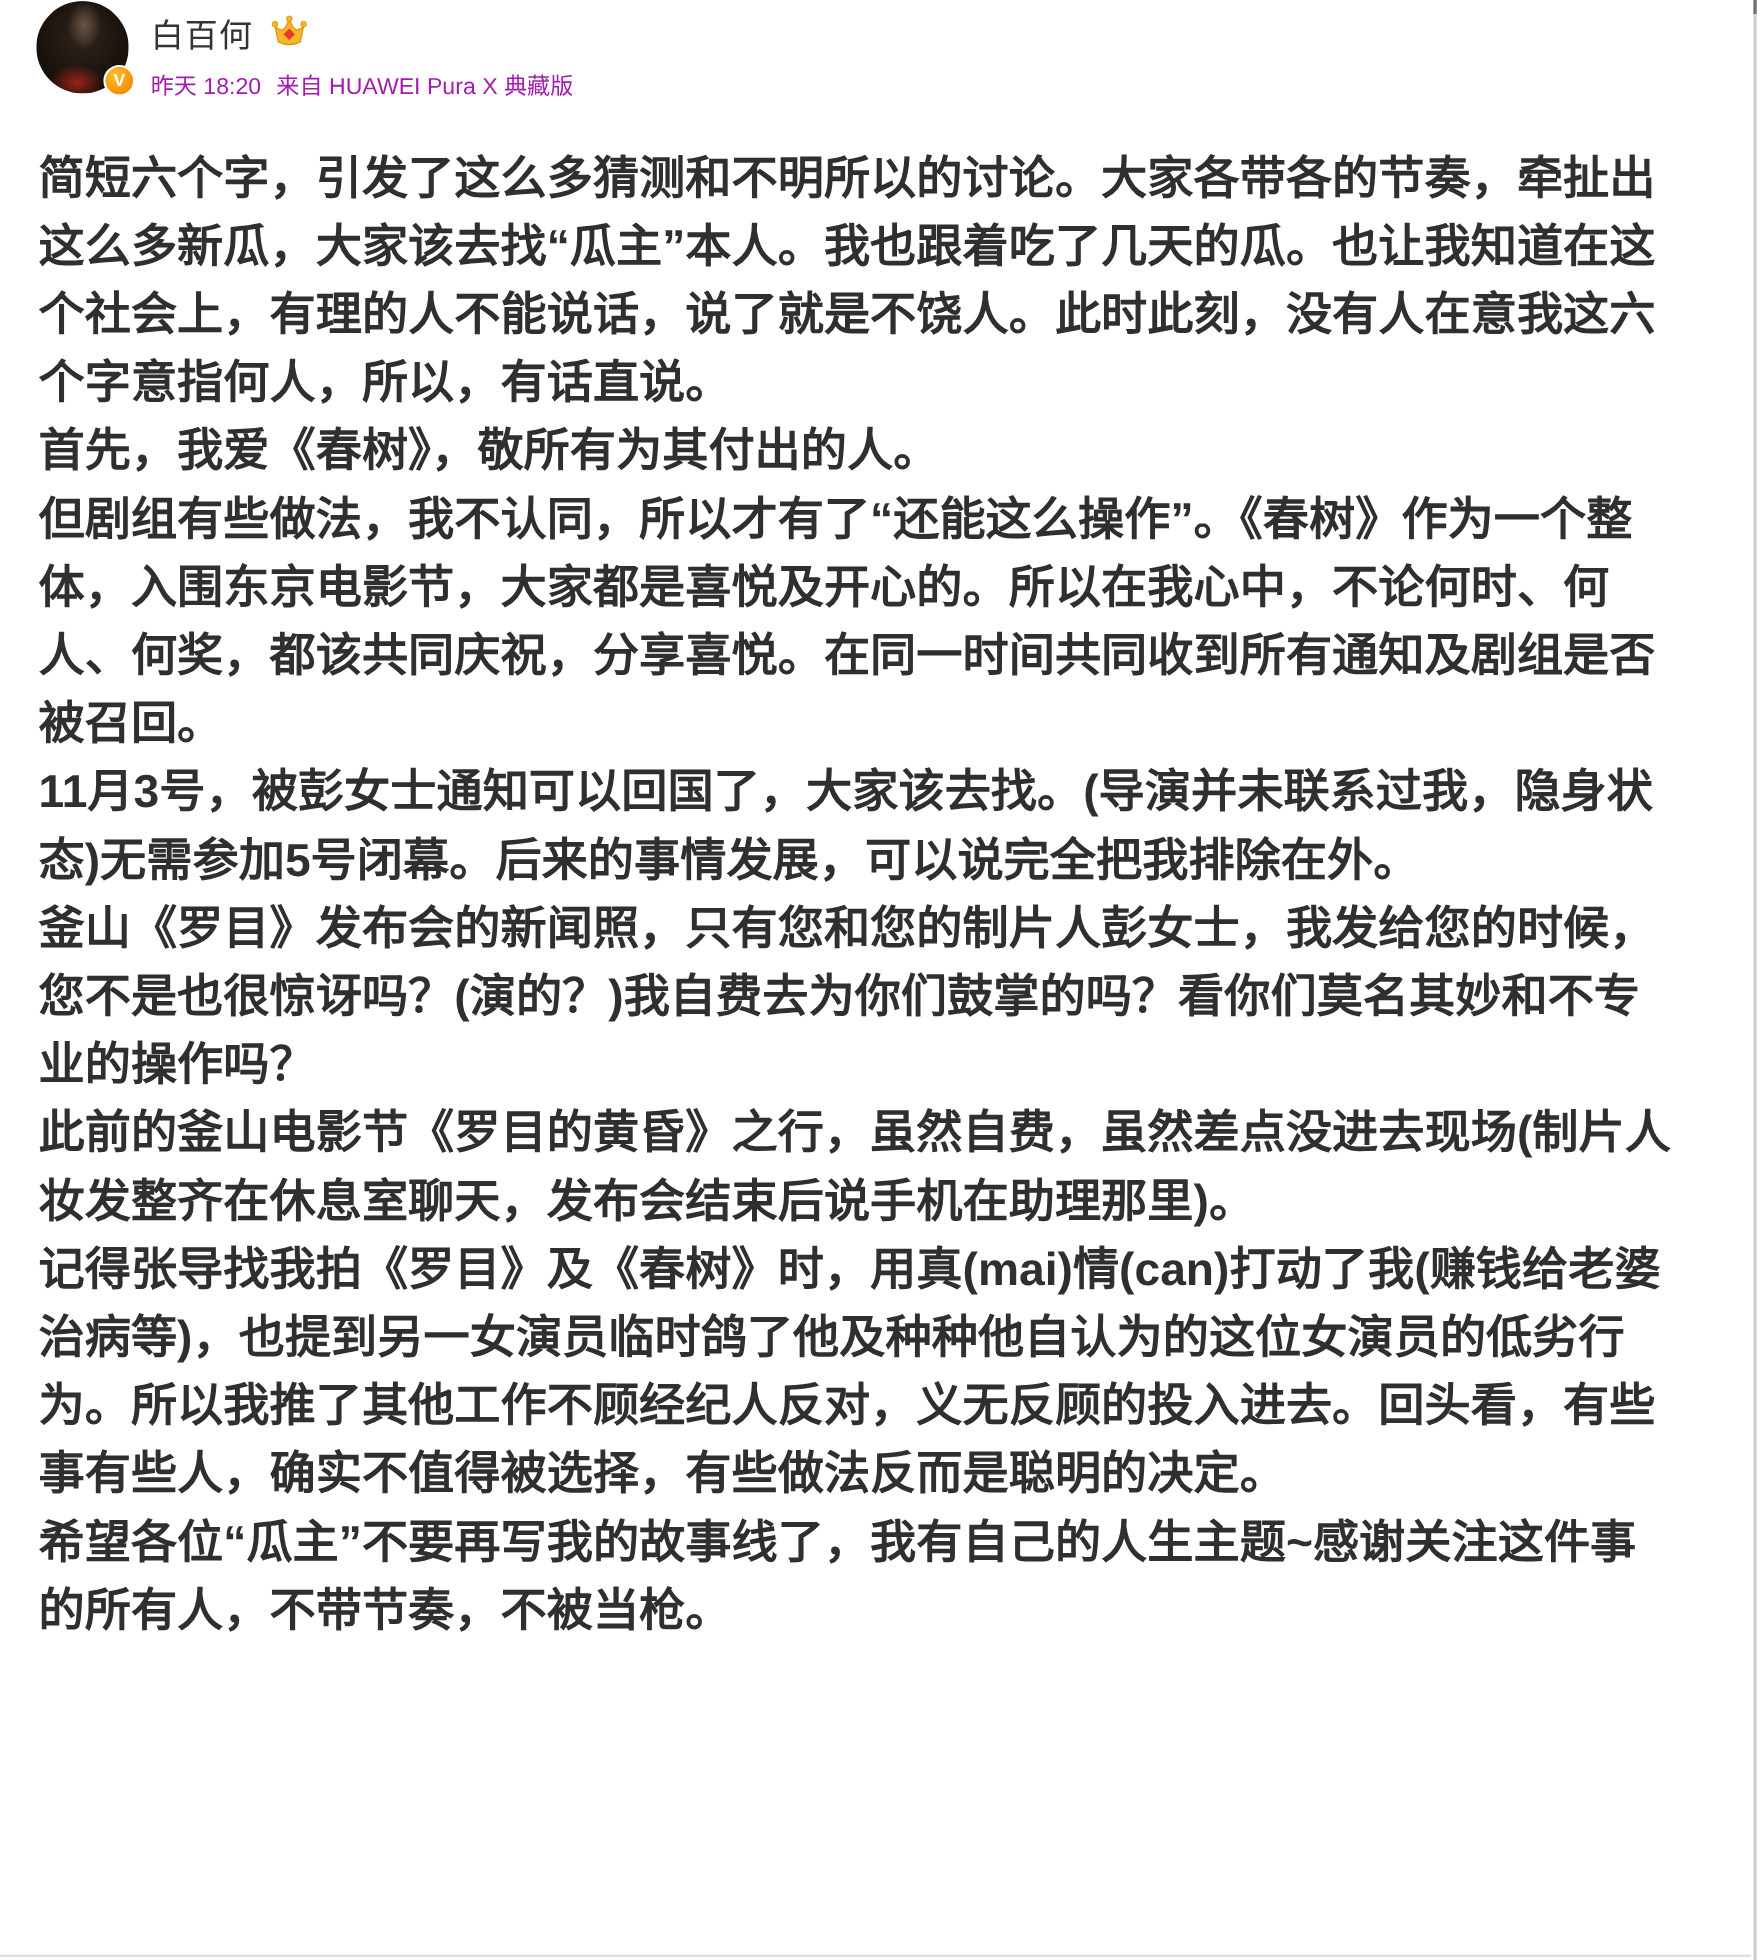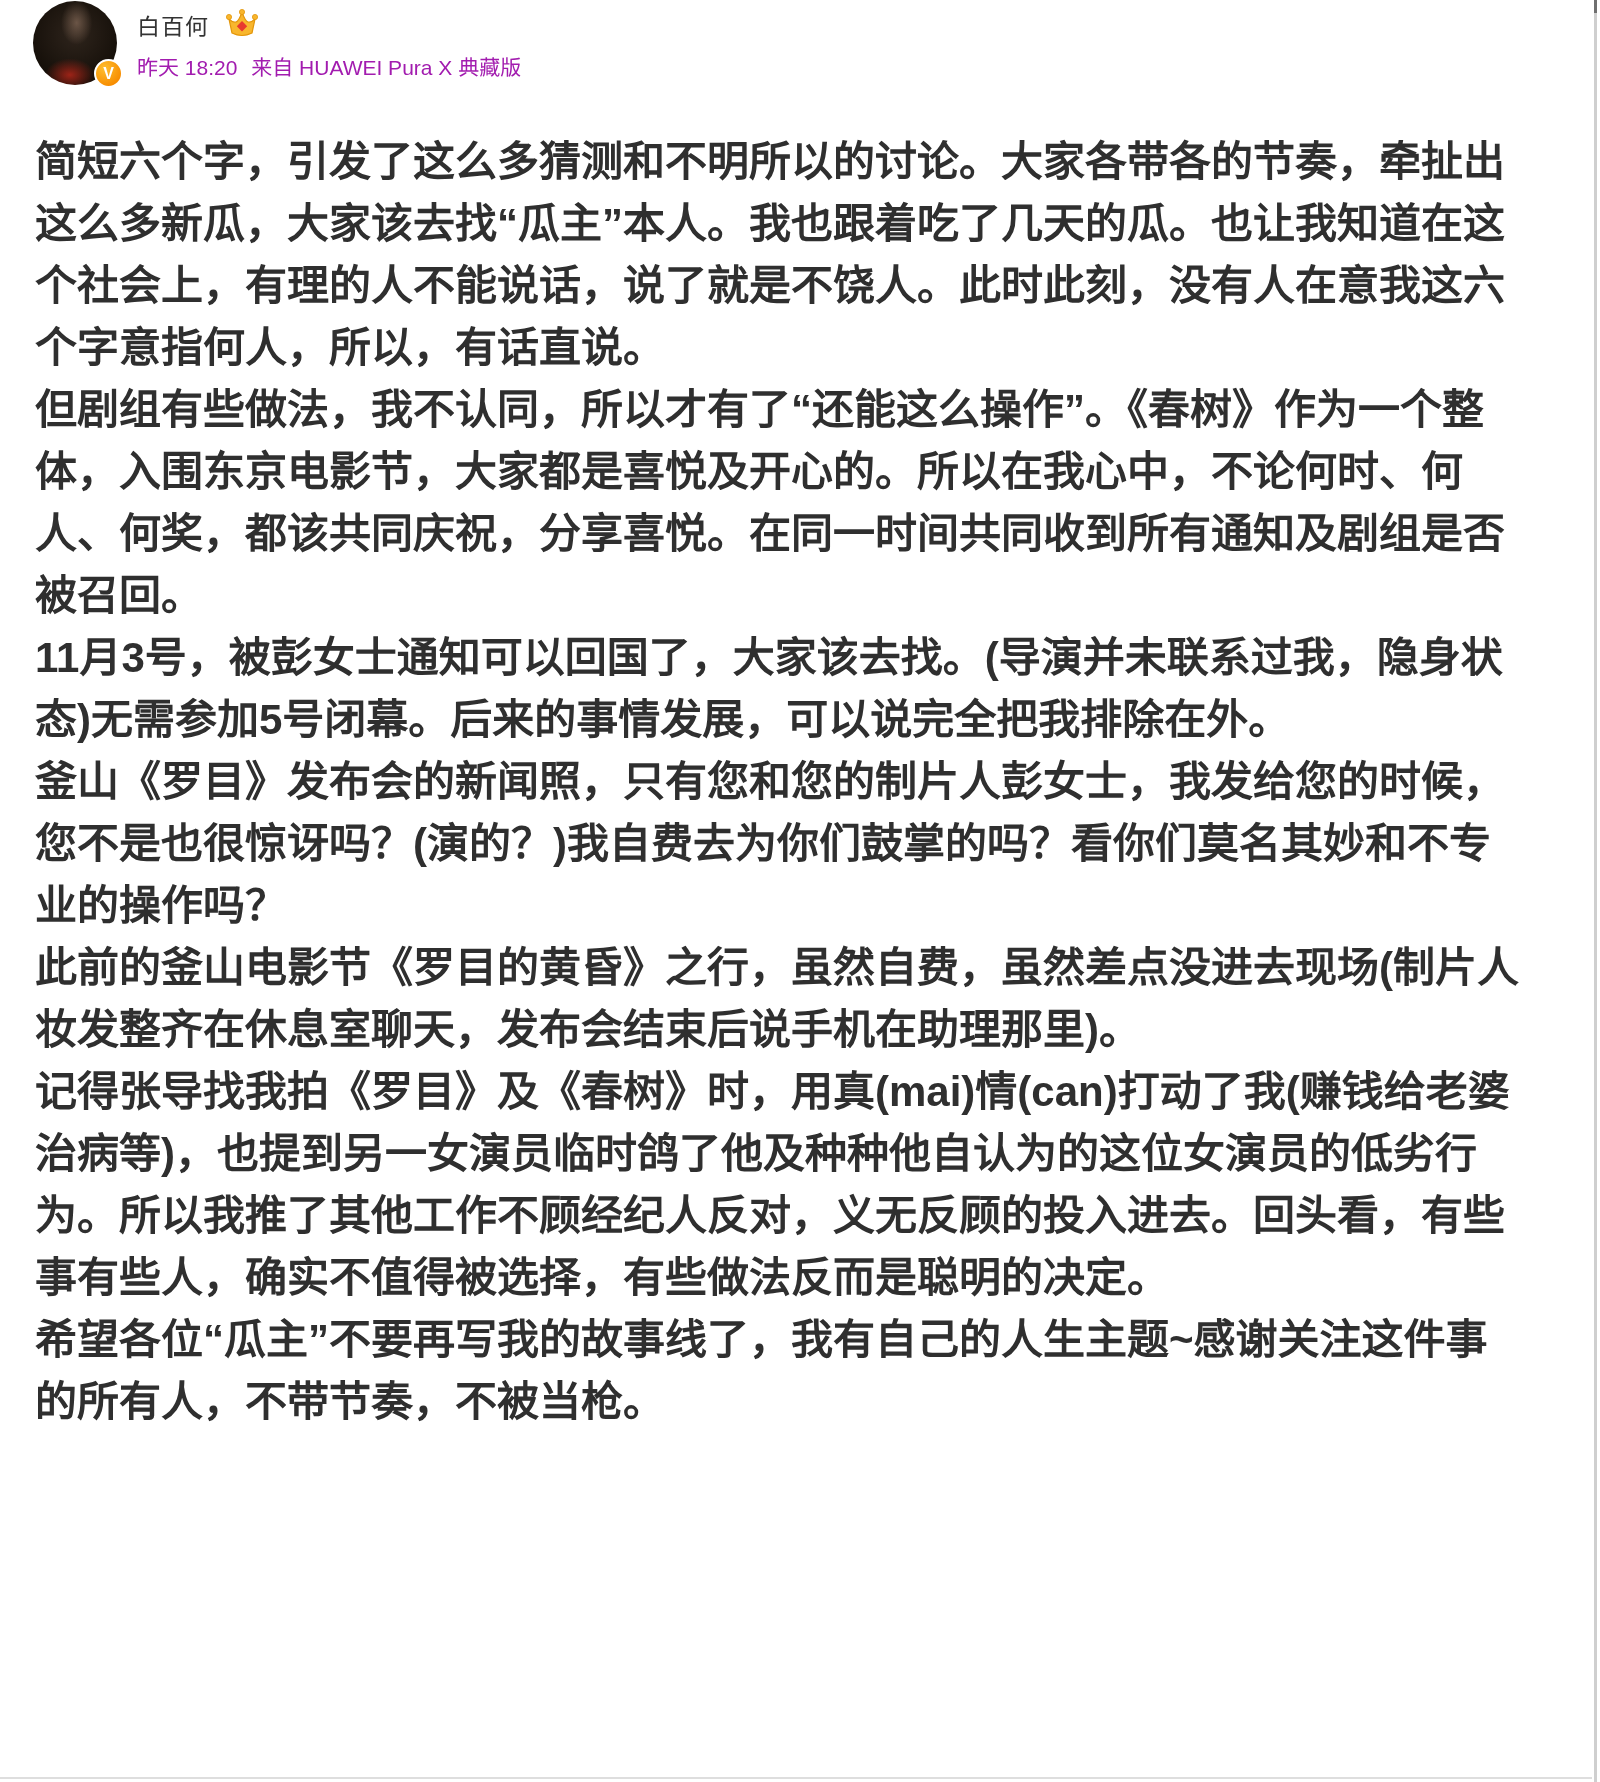--- a/index.html
+++ b/index.html
@@ -52,21 +52,21 @@
     line-height: 25px;
     text-align: center;
   }
   .header-text { margin-left: 20px; }
   .name-row {
     display: flex;
     align-items: center;
     margin-top: 8px;
   }
   .username {
-    font-size: 23px;
+    font-size: 30px;
     color: #333333;
     letter-spacing: 1px;
     cursor: pointer;
   }
   .vip-crown {
     margin-left: 16px;
     display: inline-flex;
     cursor: pointer;
   }
   .meta {
@@ -135,20 +135,21 @@
       </div>
       <div class="meta">
         <span>昨天 18:20</span>
         <span class="src">来自 HUAWEI Pura X 典藏版</span>
       </div>
     </div>
   </div>
 
   <div class="content">
       <p>简短六个字，引发了这么多猜测和不明所以的讨论。大家各带各的节奏，牵扯出这么多新瓜，大家该去找“瓜主”本人。我也跟着吃了几天的瓜。也让我知道在这个社会上，有理的人不能说话，说了就是不饶人。此时此刻，没有人在意我这六个字意指何人，所以，有话直说。</p>
+      <p>首先，我爱《春树》，敬所有为其付出的人。</p>
       <p>但剧组有些做法，我不认同，所以才有了“还能这么操作”。《春树》作为一个整体，入围东京电影节，大家都是喜悦及开心的。所以在我心中，不论何时、何人、何奖，都该共同庆祝，分享喜悦。在同一时间共同收到所有通知及剧组是否被召回。</p>
       <p>11月3号，被彭女士通知可以回国了，大家该去找。(导演并未联系过我，隐身状态)无需参加5号闭幕。后来的事情发展，可以说完全把我排除在外。</p>
       <p>釜山《罗目》发布会的新闻照，只有您和您的制片人彭女士，我发给您的时候，您不是也很惊讶吗？(演的？)我自费去为你们鼓掌的吗？看你们莫名其妙和不专业的操作吗？</p>
       <p>此前的釜山电影节《罗目的黄昏》之行，虽然自费，虽然差点没进去现场(制片人妆发整齐在休息室聊天，发布会结束后说手机在助理那里)。</p>
       <p>记得张导找我拍《罗目》及《春树》时，用真(mai)情(can)打动了我(赚钱给老婆治病等)，也提到另一女演员临时鸽了他及种种他自认为的这位女演员的低劣行为。所以我推了其他工作不顾经纪人反对，义无反顾的投入进去。回头看，有些事有些人，确实不值得被选择，有些做法反而是聪明的决定。</p>
       <p>希望各位“瓜主”不要再写我的故事线了，我有自己的人生主题~感谢关注这件事的所有人，不带节奏，不被当枪。</p>
     </div>
 
 </div>
 

